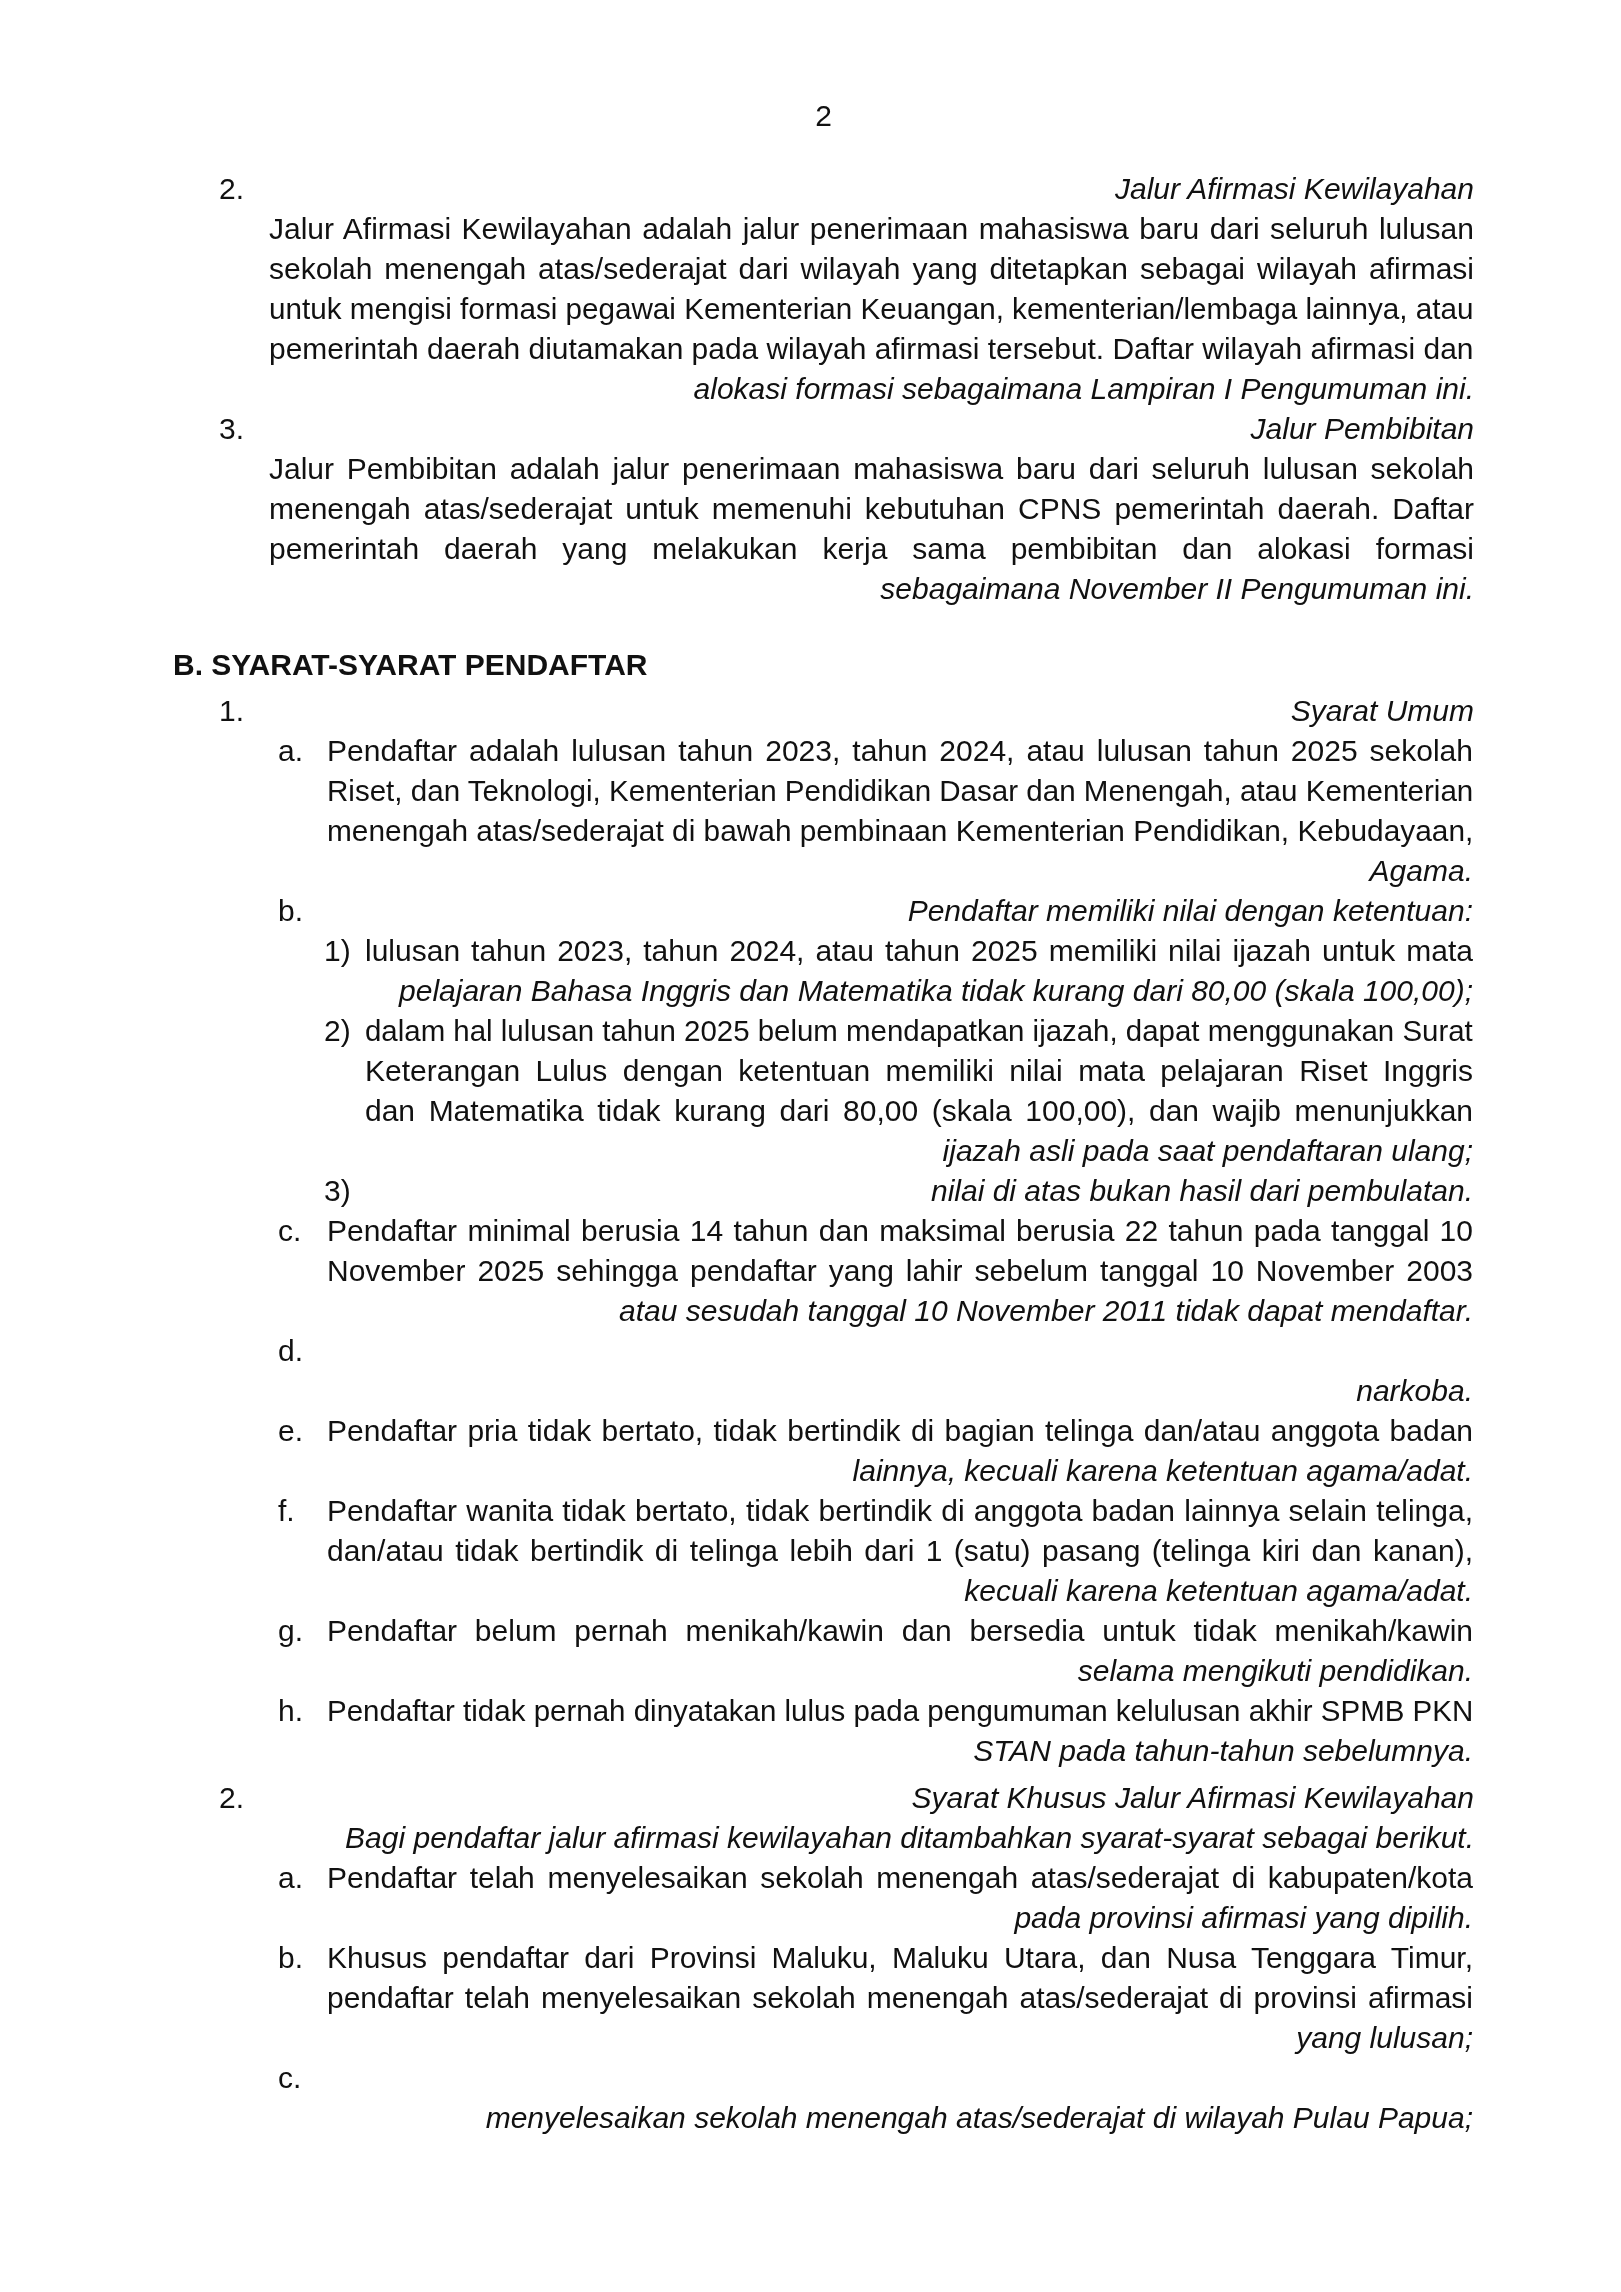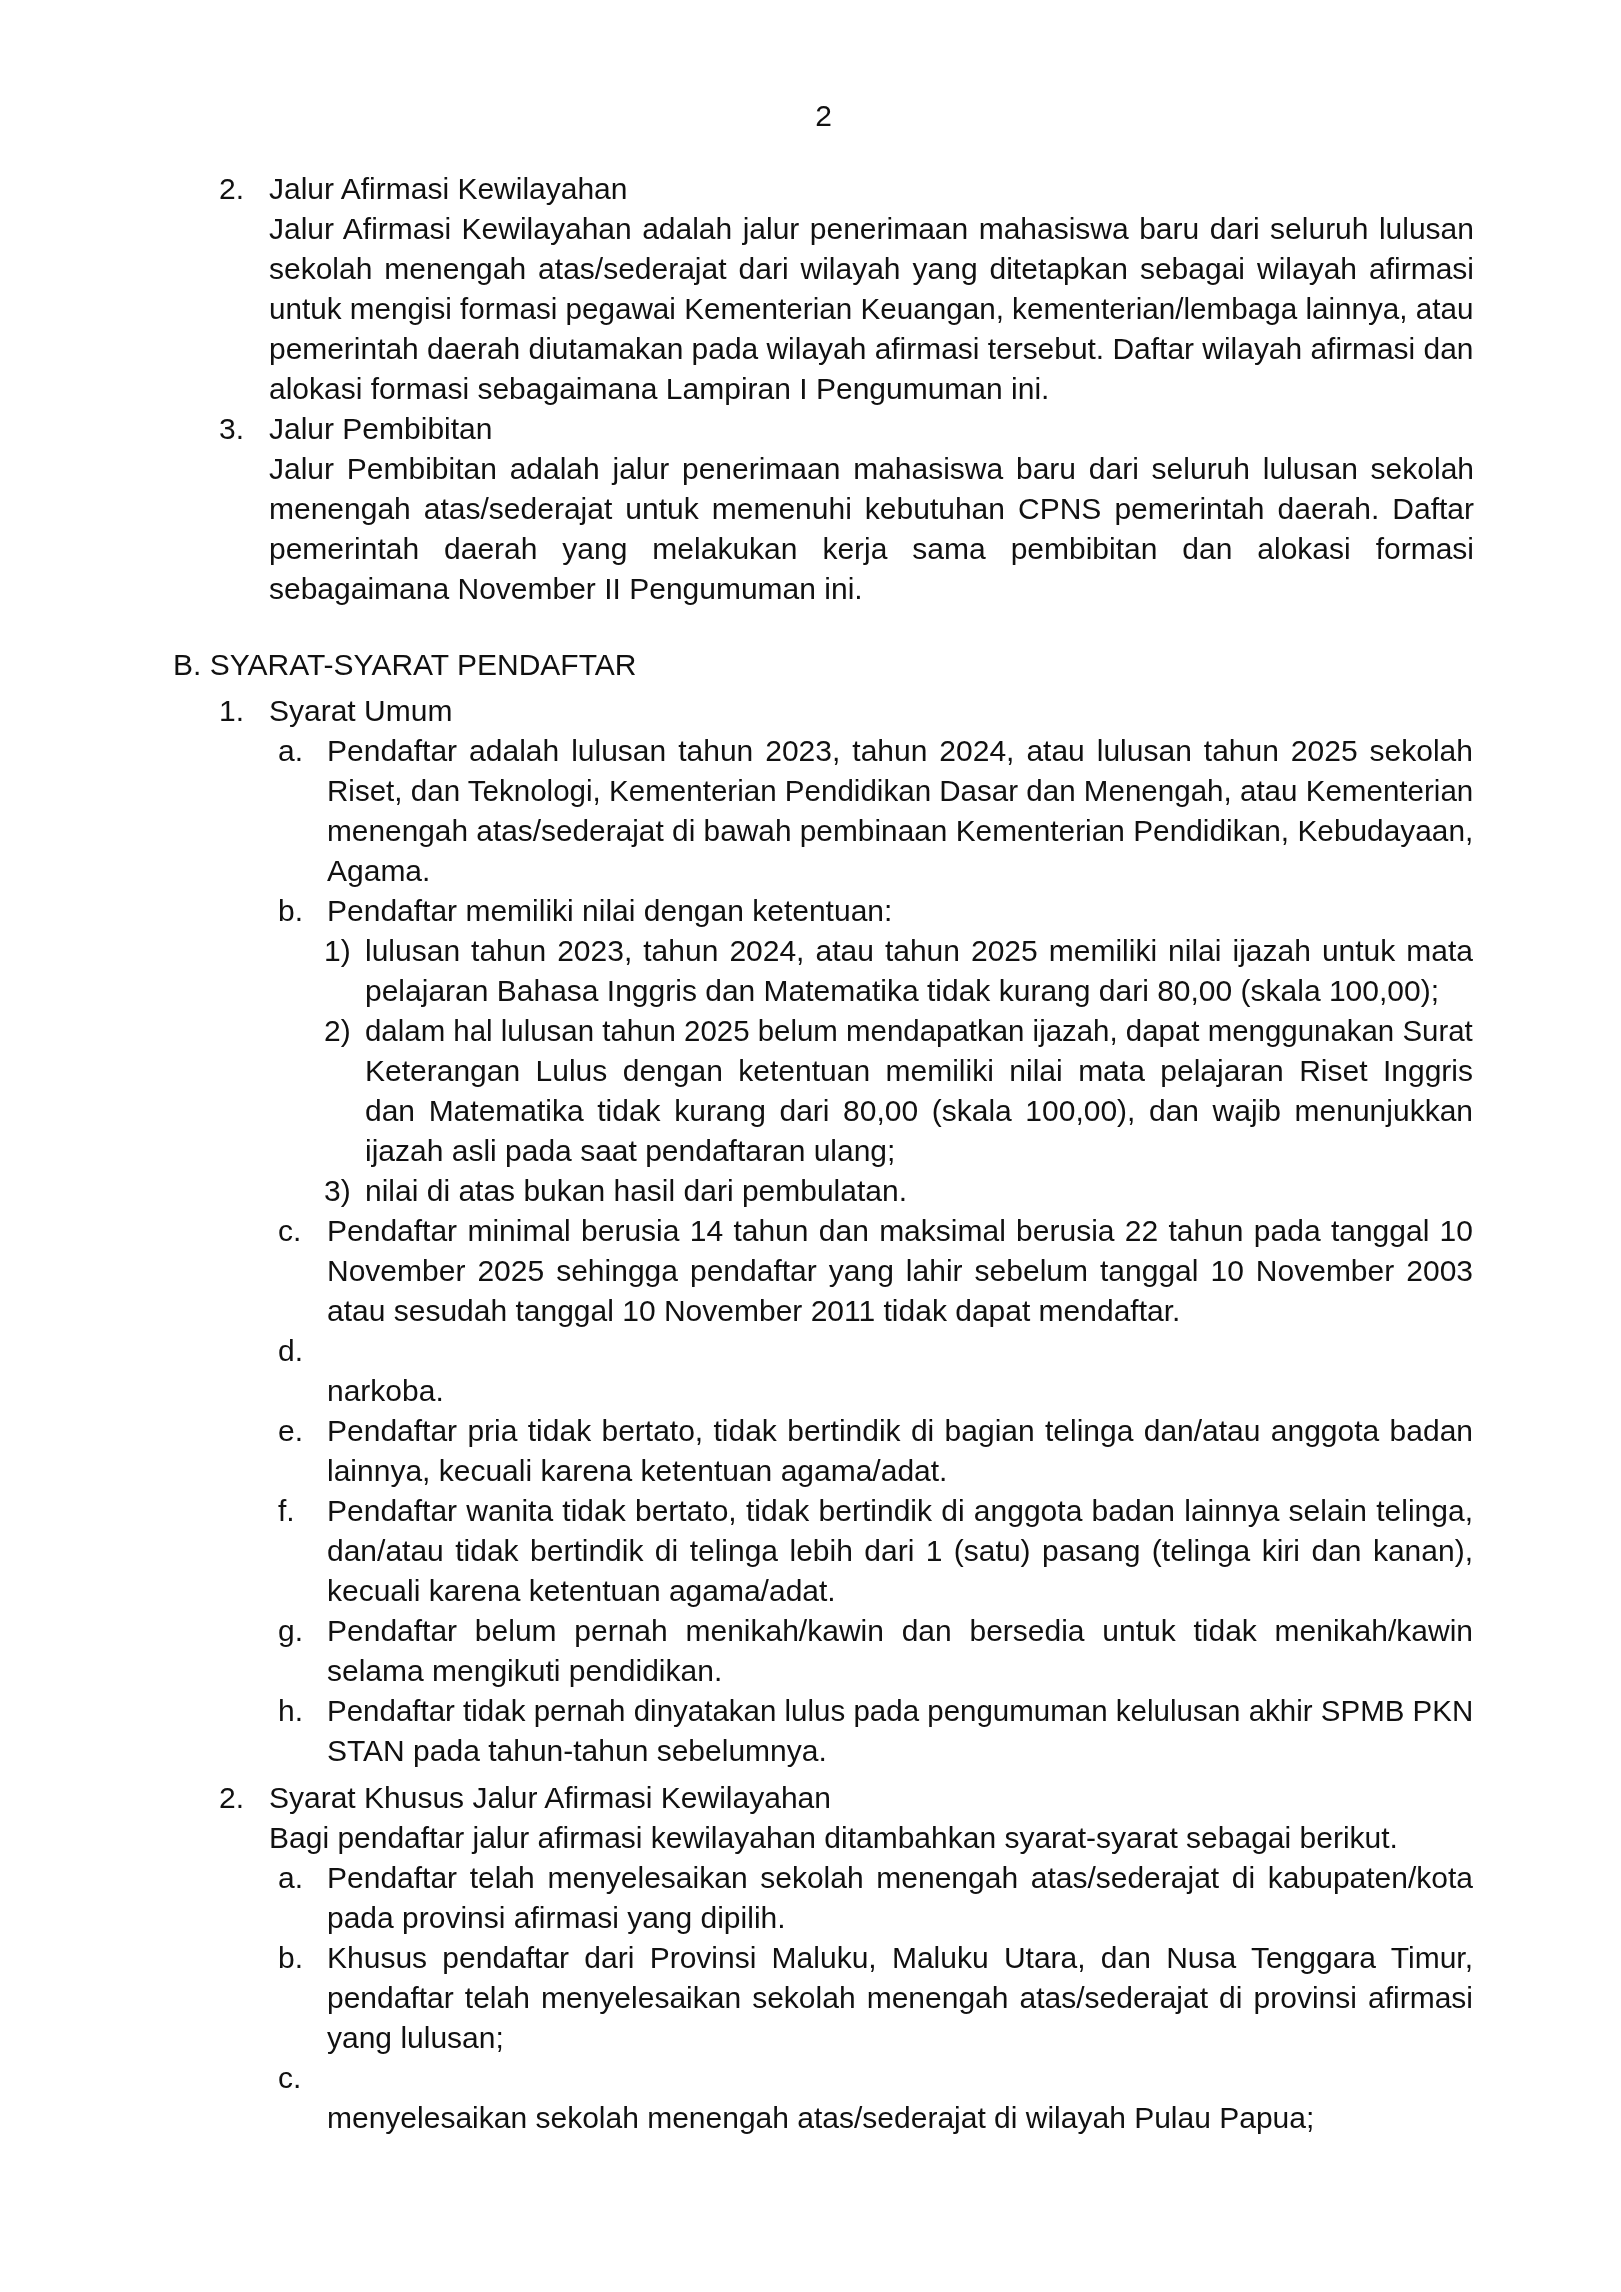--- a/index.html
+++ b/index.html
@@ -6,29 +6,29 @@
   body { width: 1622px; height: 2293px; position: relative; overflow: hidden;
          font-family: "Liberation Sans", sans-serif; font-size: 30px; color: #111111; }
   .page { position: absolute; left: 0; top: 0; width: 1622px; height: 2293px; background: #ffffff; }
   .pnum { position: absolute; left: 802px; top: 96px; width: 43px; text-align: center;
           line-height: 40px; height: 40px; }
   .block { position: absolute; left: 0; width: 1622px; }
   .row { position: relative; height: 40px; line-height: 40px; }
   .lbl { position: absolute; top: 0; white-space: nowrap; }
   .ln { position: absolute; top: 0; white-space: nowrap; transform-origin: 0 50%; }
   .ln.j { text-align: justify; text-align-last: justify; }
-  .ln.l { text-align: left; }
+  .ln.l { text-align: right; font-style: italic; }
   
   .l1lbl { left: 219px; }
   .l1txt { left: 269px; width: 1205px; }
   .l2lbl { left: 278px; }
   .l2txt { left: 327px; width: 1146px; }
   .l3lbl { left: 324px; }
   .l3txt { left: 365px; width: 1108px; }
-  .heading { position: absolute; left: 173px; top: 645px; font-weight: normal;
+  .heading { position: absolute; left: 173px; top: 645px; font-weight: bold;
              line-height: 40px; height: 40px; white-space: nowrap; }
   #sectA { top: 169px; }
   #sectB1 { top: 691px; }
   #sectB2 { top: 1778px; }
 </style>
 </head>
 <body>
 
 <div class="page">
 

